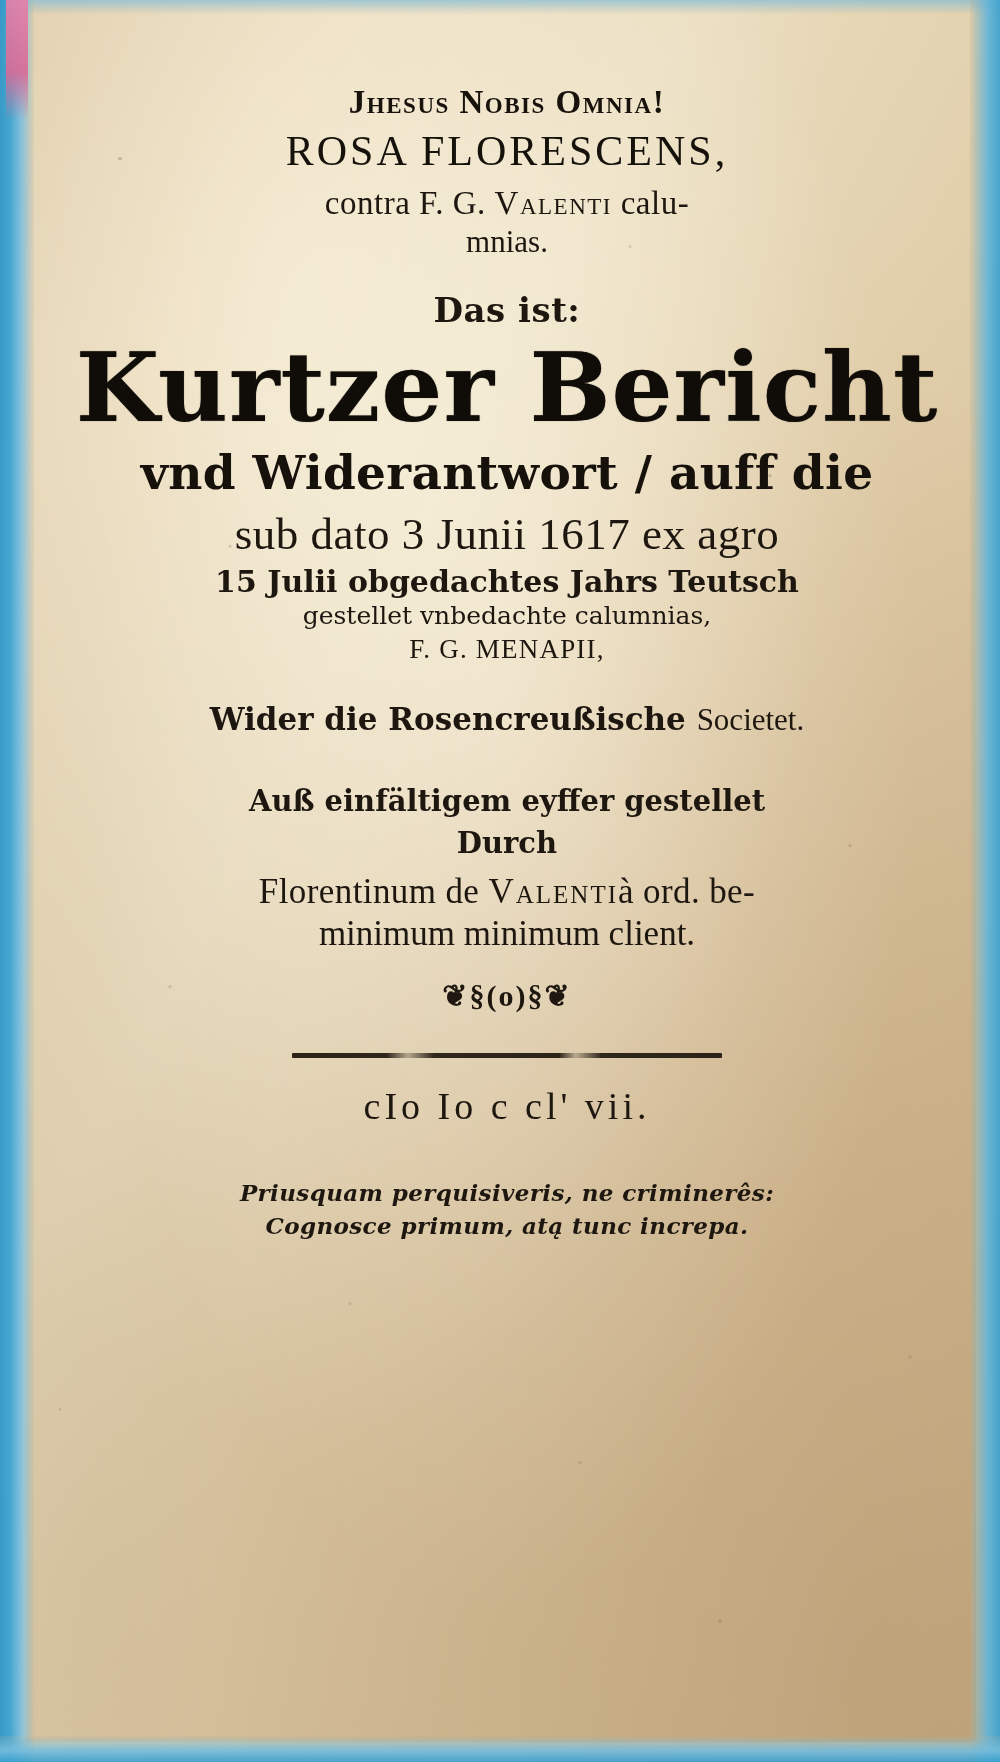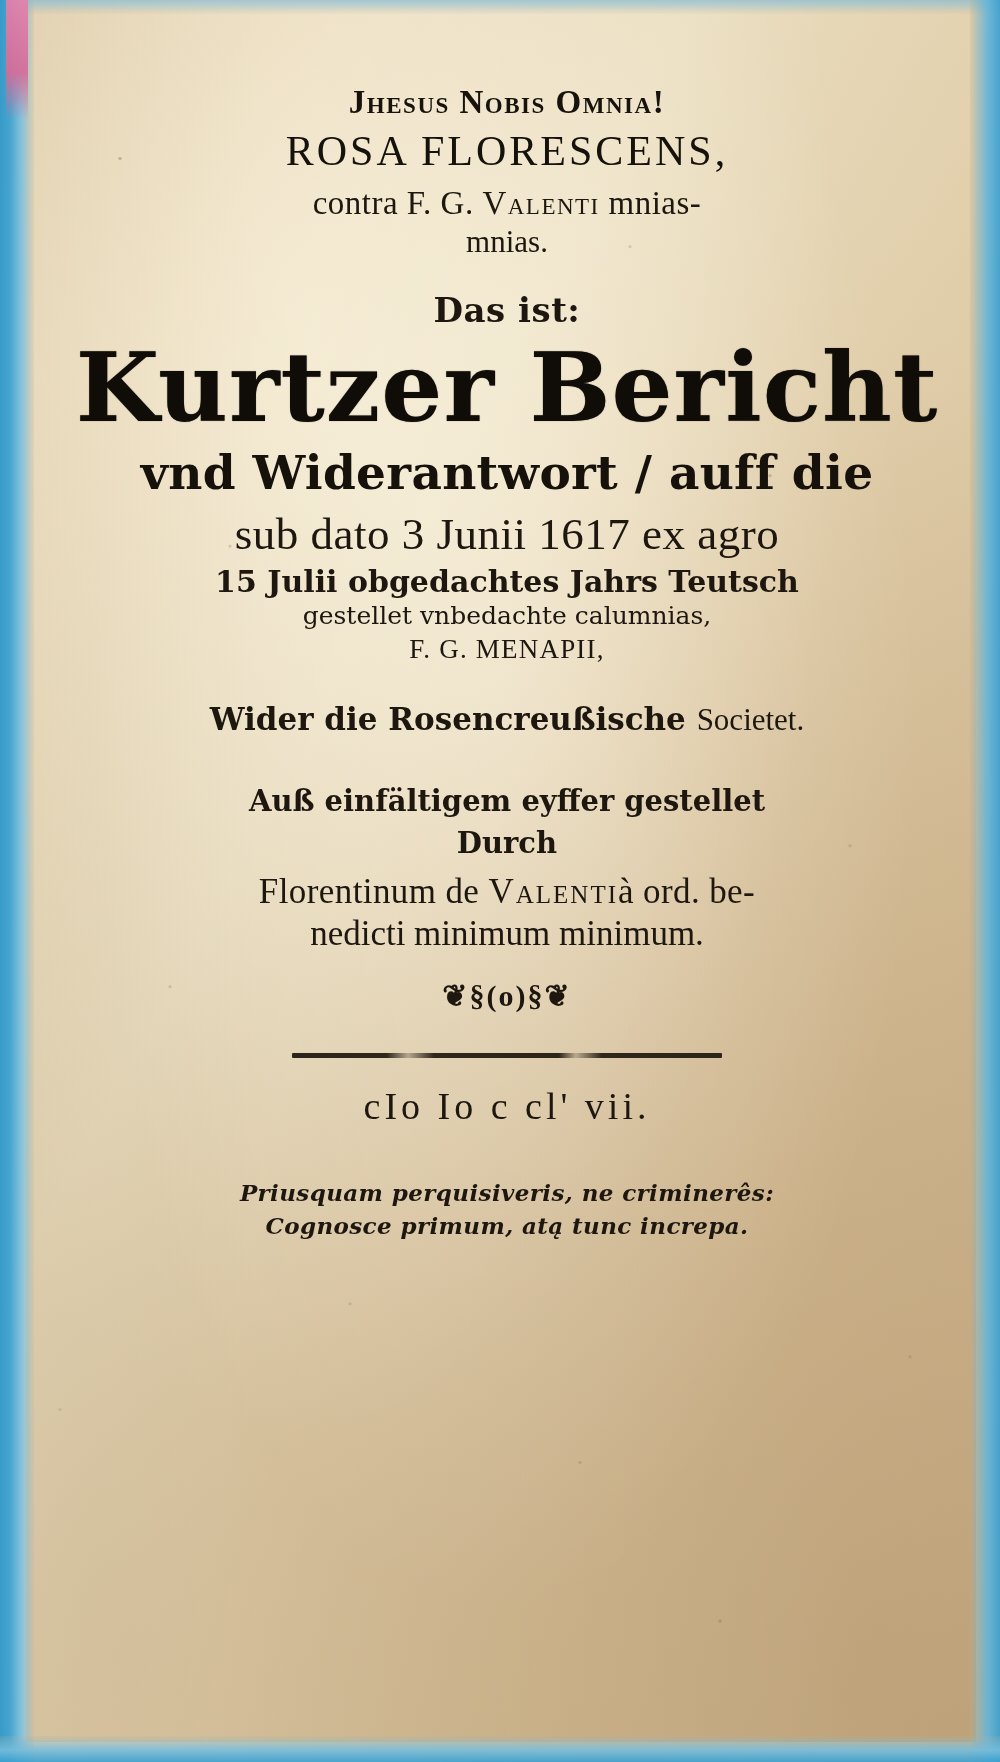--- a/index.html
+++ b/index.html
@@ -244,21 +244,21 @@
 
   <div class="folio"></div>
 
   <div class="content">
 
     <p class="line l-jhesus">Jhesus Nobis Omnia!</p>
 
     <p class="line l-rosa">ROSA FLORESCENS,</p>
 
     <p class="line l-contra">
-      <span>contra F. G. </span><span class="sc">Valenti</span><span> mnias‑</span>
+      <span>contra F. G. </span><span class="sc">Valenti</span><span> calu‑</span>
     </p>
     <p class="line l-mnias">mnias.</p>
 
     <p class="line l-dasist">Das ist:</p>
 
     <p class="line l-fraktur-main">Kurtzer Bericht</p>
 
     <p class="line l-fraktur-sub">vnd Widerantwort / auff die</p>
 
     <p class="line l-sub">sub dato 3 Junii 1617 ex agro</p>
@@ -274,21 +274,21 @@
       <span>Wider die Rosencreußische </span><span class="rom">Societet.</span>
     </p>
 
     <p class="line l-auss">Auß einfältigem eyffer gestellet</p>
 
     <p class="line l-durch">Durch</p>
 
     <p class="line l-florentinum">
       <span>Florentinum de </span><span class="sc">Valenti</span><span>à ord. be‑</span>
     </p>
-    <p class="line l-benedicti">nedicti minimum minimum.</p>
+    <p class="line l-benedicti">minimum minimum client.</p>
 
     <p class="line ornament">❦§(o)§❦</p>
 
     <div class="rule"></div>
 
     <p class="line l-year">cIo Io c cl' vii.</p>
 
     <p class="line motto">
       <span>Priusquam perquisiveris, ne criminerês:</span><br>
       <span>Cognosce primum, atą tunc increpa.</span>

